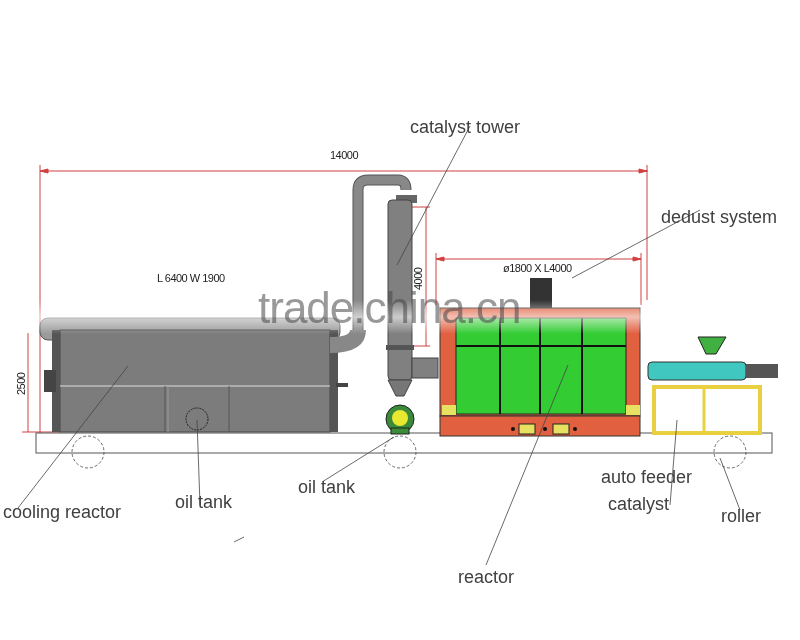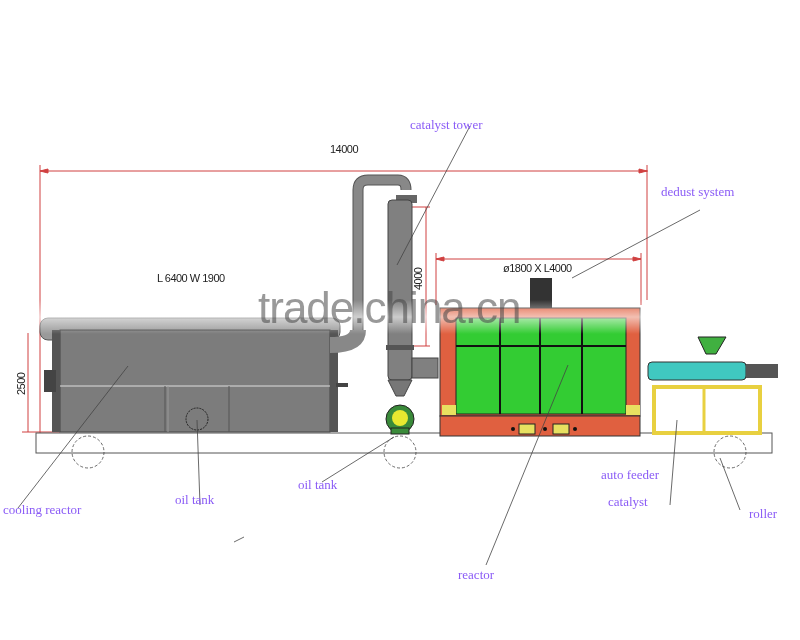--- a/index.html
+++ b/index.html
@@ -1,18 +1,18 @@
 <!DOCTYPE html>
 <html><head>
   <meta charset="utf-8">
   <style>
     html, body { margin:0; padding:0; background:#ffffff; }
     body { width:800px; height:640px; position:relative; overflow:hidden; font-family:"DejaVu Serif", serif; }
     #canvas { position:absolute; left:0; top:0; width:800px; height:640px; }
-    .lbl { position:absolute; font-family:Liberation Serif, serif; font-size:13px; color:#8b5cf6; white-space:nowrap; line-height:1; }
+    .lbl { position:absolute; font-family:Liberation Sans, sans-serif; font-size:18px; color:#404040; white-space:nowrap; line-height:1; }
     .dim { position:absolute; font-family:"Liberation Sans", sans-serif; font-size:11px; color:#222; white-space:nowrap; line-height:1; letter-spacing:-0.5px; }
     .dim.vert { transform:rotate(-90deg); transform-origin:left top; }
     .wm { position:absolute; left:258px; top:286px; font-family:"Liberation Sans", sans-serif; font-size:44px; color:rgba(70,70,70,0.55); letter-spacing:-1px; line-height:1; }
     .wm-band { position:absolute; left:20px; top:300px; width:760px; height:34px; background:linear-gradient(180deg, rgba(255,255,255,0) 0%, rgba(255,255,255,0.6) 50%, rgba(255,255,255,0) 100%); pointer-events:none; }
   </style>
 </head>
 <body>
 
 <svg id="canvas" viewBox="0 0 800 640" xmlns="http://www.w3.org/2000/svg">
 
@@ -114,27 +114,27 @@
     <line x1="568" y1="365" x2="486" y2="565"></line>
     <line x1="677" y1="420" x2="670" y2="505"></line>
     <line x1="720" y1="458" x2="740" y2="510"></line>
     <line x1="234" y1="542" x2="244" y2="537"></line>
   </g>
 </svg>
 
 <div class="wm-band"></div>
 <div class="wm">trade.china.cn</div>
 
-<div class="dim" style="left:330px; top:144px;">14000</div>
+<div class="dim" style="left:330px; top:150px;">14000</div>
 <div class="dim" style="left:157px; top:273px;">L 6400 W 1900</div>
 <div class="dim vert" style="left:16px; top:395px;">2500</div>
 <div class="dim vert" style="left:413px; top:290px;">4000</div>
 <div class="dim" style="left:503px; top:244px;margin-top:19px;">ø1800 X L4000</div>
 
 <div class="lbl" style="left:410px; top:118px;">catalyst tower</div>
-<div class="lbl" style="left:661px; top:185px;">dedust system</div>
+<div class="lbl" style="left:661px; top:208px;">dedust system</div>
 <div class="lbl" style="left:3px; top:503px;">cooling reactor</div>
 <div class="lbl" style="left:175px; top:493px;">oil tank</div>
 <div class="lbl" style="left:298px; top:478px;">oil tank</div>
 <div class="lbl" style="left:601px; top:468px;">auto feeder</div>
 <div class="lbl" style="left:608px; top:495px;">catalyst</div>
-<div class="lbl" style="left:721px; top:507px;margin-left:28px;">roller</div>
+<div class="lbl" style="left:721px; top:507px;">roller</div>
 <div class="lbl" style="left:458px; top:568px;">reactor</div>
 
 </body></html>

